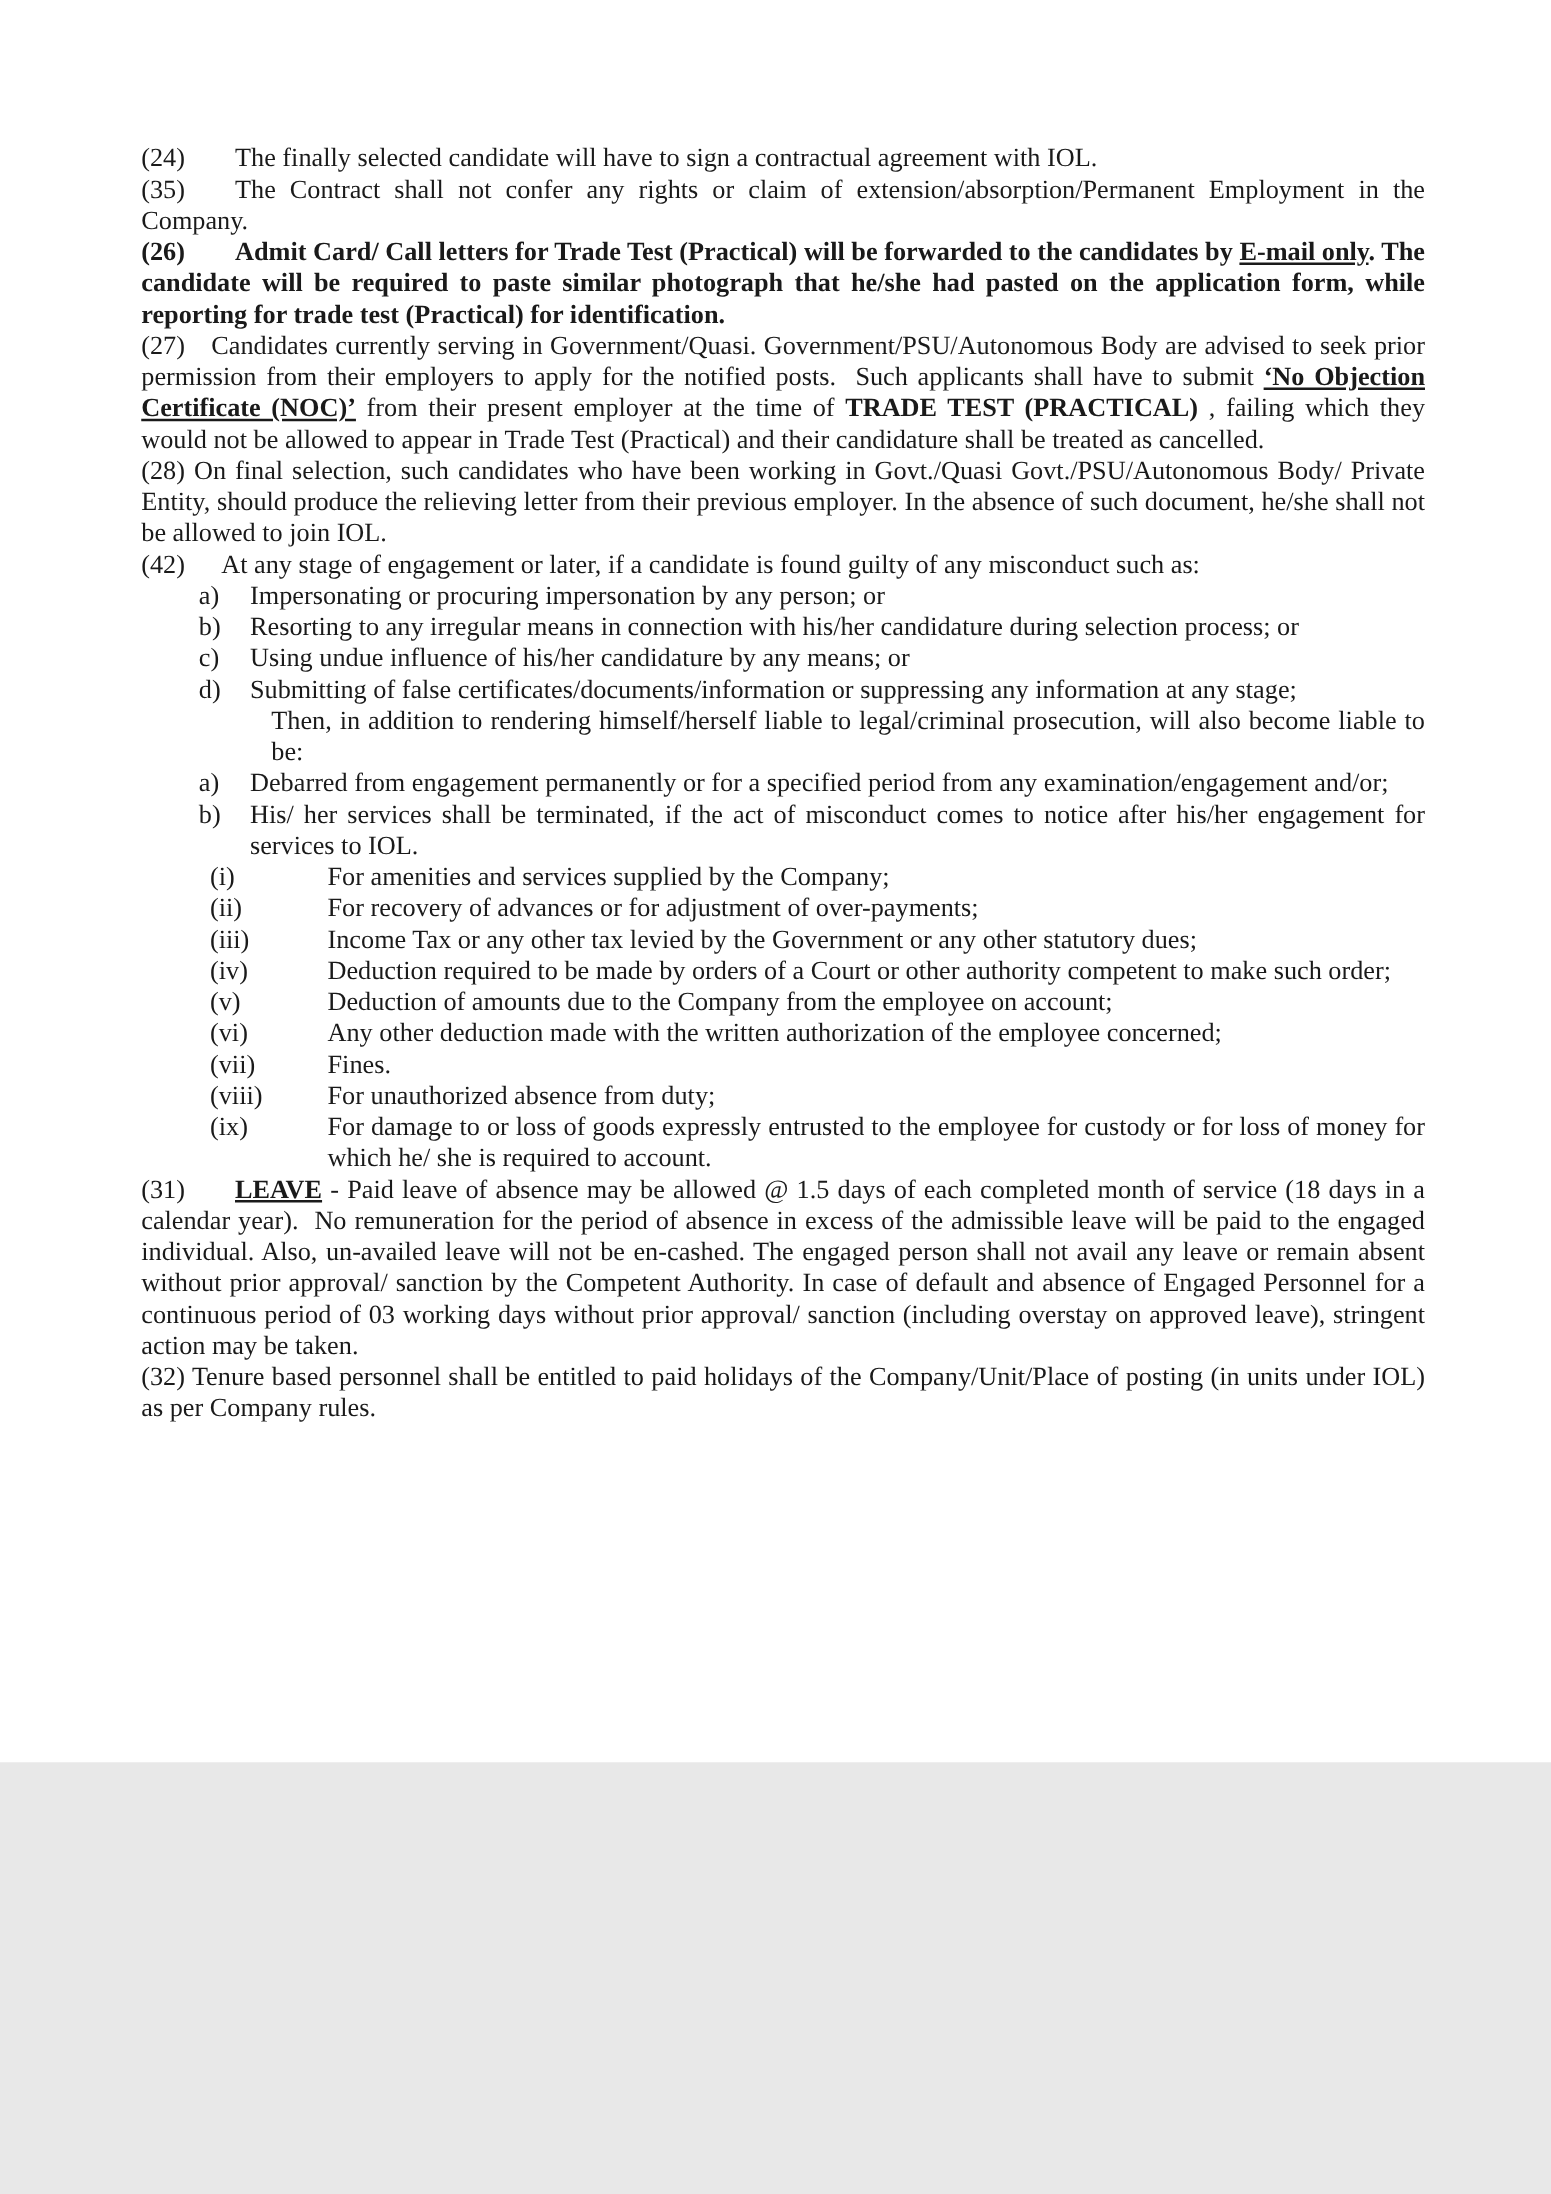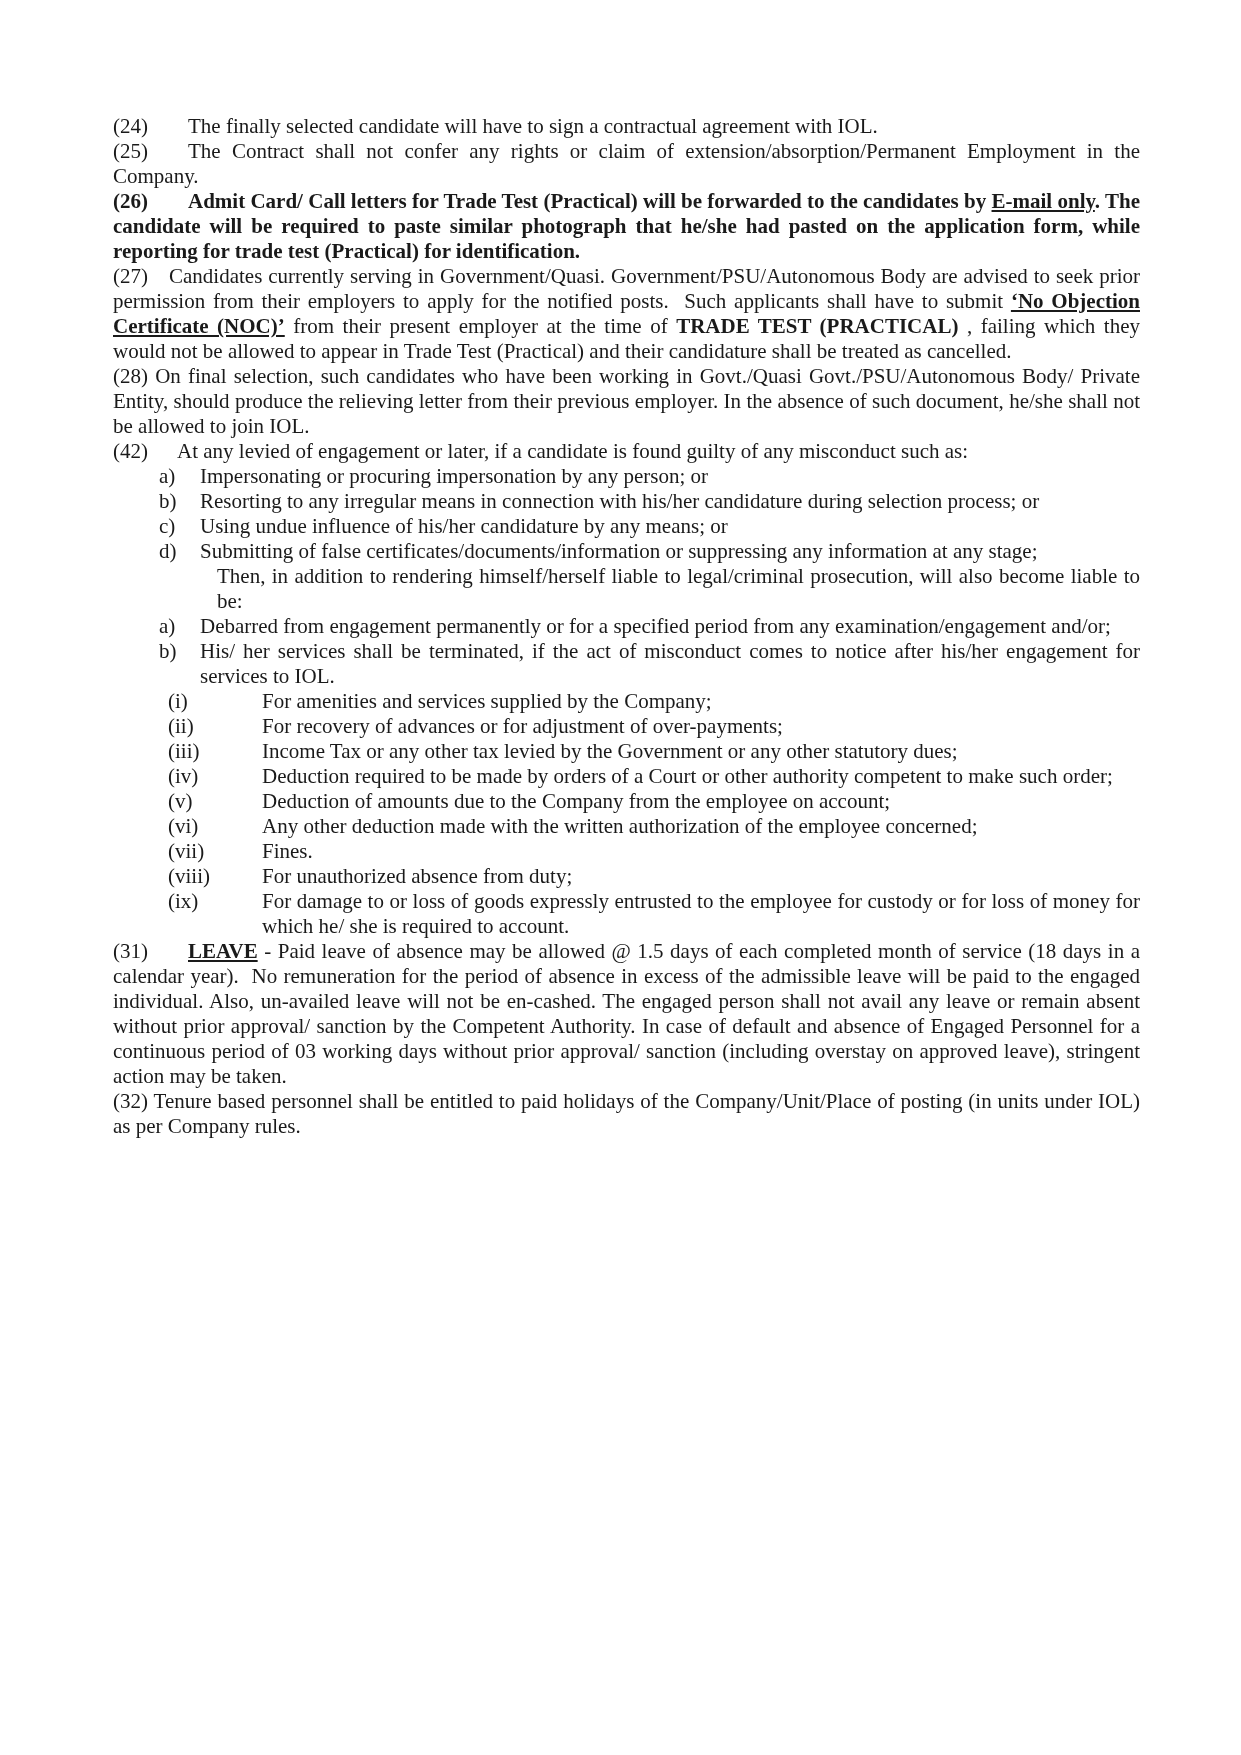--- a/index.html
+++ b/index.html
@@ -3,21 +3,21 @@
 <meta charset="utf-8">
 <style>
   html, body { margin: 0; padding: 0; }
   body {
     background: #e8e8e8;
     font-family: "Liberation Serif", "DejaVu Serif", serif;
   }
   .page {
     position: relative;
     width: 1241px;
-    height: 1755px;
+    height: 1410px;
     margin: 0 auto;
     background: #ffffff;
     color: #1a1a1a;
     box-sizing: border-box;
     padding: 114px 101px 0 113px;
     font-size: 21px;
     line-height: 25px;
     overflow: hidden;
   }
   .block { margin: 0 0 22px 0; }
@@ -53,29 +53,29 @@
     text-align: justify;
   }
 </style>
 </head>
 <body>
 
 <div class="page">
 
   <p class="para block"><span class="num tab">(24)</span><span>The finally selected candidate will have to sign a contractual agreement with IOL.</span></p>
 
-  <p class="para block"><span class="num tab">(25)</span><span>The Contract shall not confer any rights or claim of extension/absorption/Permanent Employment in the Company.</span></p>
+  <p class="para block"><span class="num tab">(35)</span><span>The Contract shall not confer any rights or claim of extension/absorption/Permanent Employment in the Company.</span></p>
 
   <p class="para block b"><span class="num tab">(26)</span><span>Admit Card/ Call letters for Trade Test (Practical) will be forwarded to the candidates by </span><span class="u">E-mail only</span><span>. The candidate will be required to paste similar photograph that he/she had pasted on the application form, while reporting for trade test (Practical) for identification.</span></p>
 
   <p class="para block"><span class="num small">(27)</span><span>Candidates currently serving in Government/Quasi. Government/PSU/Autonomous Body are advised to seek prior permission from their employers to apply for the notified posts.&nbsp; Such applicants shall have to submit </span><span class="bu">‘No Objection Certificate (NOC)’</span><span> from their present employer at the time of </span><span class="b">TRADE TEST (PRACTICAL)</span><span> , failing which they would not be allowed to appear in Trade Test (Practical) and their candidature shall be treated as cancelled.</span></p>
 
   <p class="para block"><span class="num">(28)</span> <span>On final selection, such candidates who have been working in Govt./Quasi Govt./PSU/Autonomous Body/ Private Entity, should produce the relieving letter from their previous employer. In the absence of such document, he/she shall not be allowed to join IOL.</span></p>
 
-  <p class="para block"><span class="num mid">(42)</span><span>At any levied of engagement or later, if a candidate is found guilty of any misconduct such as:</span></p>
+  <p class="para block"><span class="num mid">(42)</span><span>At any stage of engagement or later, if a candidate is found guilty of any misconduct such as:</span></p>
 
   <div class="list list-alpha block">
     <div class="list-row">
       <span class="marker">a)</span>
       <div class="item-text">Impersonating or procuring impersonation by any person; or</div>
     </div>
     <div class="list-row">
       <span class="marker">b)</span>
       <div class="item-text">Resorting to any irregular means in connection with his/her candidature during selection process; or</div>
     </div>

